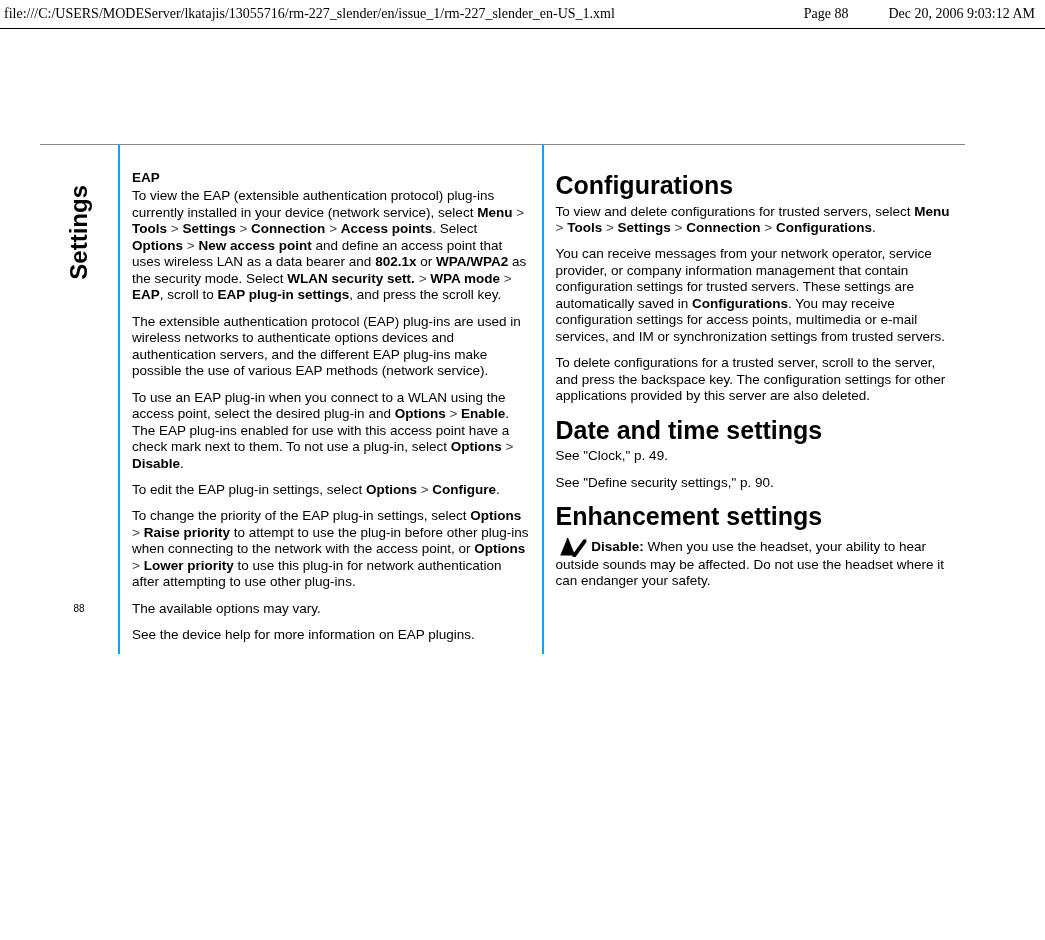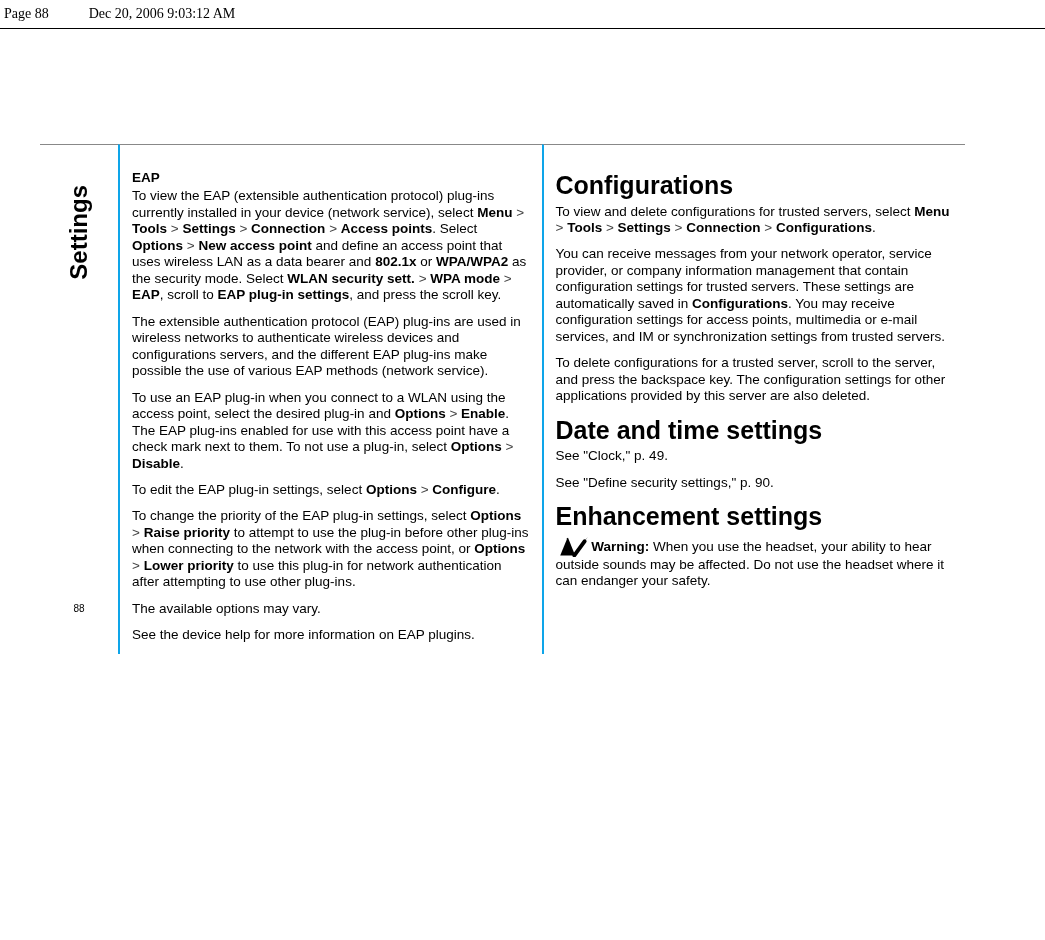--- a/index.html
+++ b/index.html
@@ -80,20 +80,21 @@
     display: inline-block;
     vertical-align: -6px;
     width: 32px; height: 22px;
   }
   .warn-label { font-weight: bold; }
 </style>
 </head>
 <body>
 
 <div class="top-bar">
+  <span>file:///C:/USERS/MODEServer/lkatajis/13055716/rm-227_slender/en/issue_1/rm-227_slender_en-US_1.xml</span>
   <span class="top-right">
     <span>Page 88</span>
     <span>Dec 20, 2006 9:03:12 AM</span>
   </span>
 </div>
 
 <div class="page-area">
 
   <div class="left-marg">
     <span class="side-title">Settings</span>
@@ -117,21 +118,21 @@
         <span class="g">&gt;</span>
         <span class="l">Access points</span><span>. Select </span><span class="l">Options</span>
         <span class="g">&gt;</span>
         <span class="l">New access point</span><span> and define an access point that uses wireless LAN as a data bearer and </span><span class="l">802.1x</span><span> or </span><span class="l">WPA/WPA2</span><span> as the security mode. Select </span><span class="l">WLAN security sett.</span>
         <span class="g">&gt;</span>
         <span class="l">WPA mode</span>
         <span class="g">&gt;</span>
         <span class="l">EAP</span><span>, scroll to </span><span class="l">EAP plug-in settings</span><span>, and press the scroll key.</span>
       </p>
 
-      <p>The extensible authentication protocol (EAP) plug-ins are used in wireless networks to authenticate wireless devices and configurations servers, and the different EAP plug-ins make possible the use of various EAP methods (network service).</p>
+      <p>The extensible authentication protocol (EAP) plug-ins are used in wireless networks to authenticate options devices and authentication servers, and the different EAP plug-ins make possible the use of various EAP methods (network service).</p>
 
       <p>
         <span>To use an EAP plug-in when you connect to a WLAN using the access point, select the desired plug-in and </span><span class="l">Options</span>
         <span class="g">&gt;</span>
         <span class="l">Enable</span><span>. The EAP plug-ins enabled for use with this access point have a check mark next to them. To not use a plug-in, select </span><span class="l">Options</span>
         <span class="g">&gt;</span>
         <span class="l">Disable</span><span>.</span>
       </p>
 
       <p>
@@ -180,18 +181,18 @@
 
       <h1>Enhancement settings</h1>
 
       <p>
         <svg class="warn-icon" viewBox="0 0 40 28">
           <path d="M5 26 L14 4 L23 26 Z" fill="#000"></path>
           <path d="M14 4 L23 26" stroke="#000" stroke-width="2" fill="none"></path>
           <path d="M23 26 L36 8" stroke="#000" stroke-width="5" fill="none" stroke-linecap="round"></path>
           <polygon points="36,8 40,3 34,9" fill="#000"></polygon>
         </svg>
-        <span class="warn-label">Warning:  </span><span>When you use the headset, your ability to hear outside sounds may be affected. Do not use the headset where it can endanger your safety.</span>
+        <span class="warn-label">Disable:  </span><span>When you use the headset, your ability to hear outside sounds may be affected. Do not use the headset where it can endanger your safety.</span>
       </p>
     </div>
 
   </div>
 </div>
 
 </body></html>

